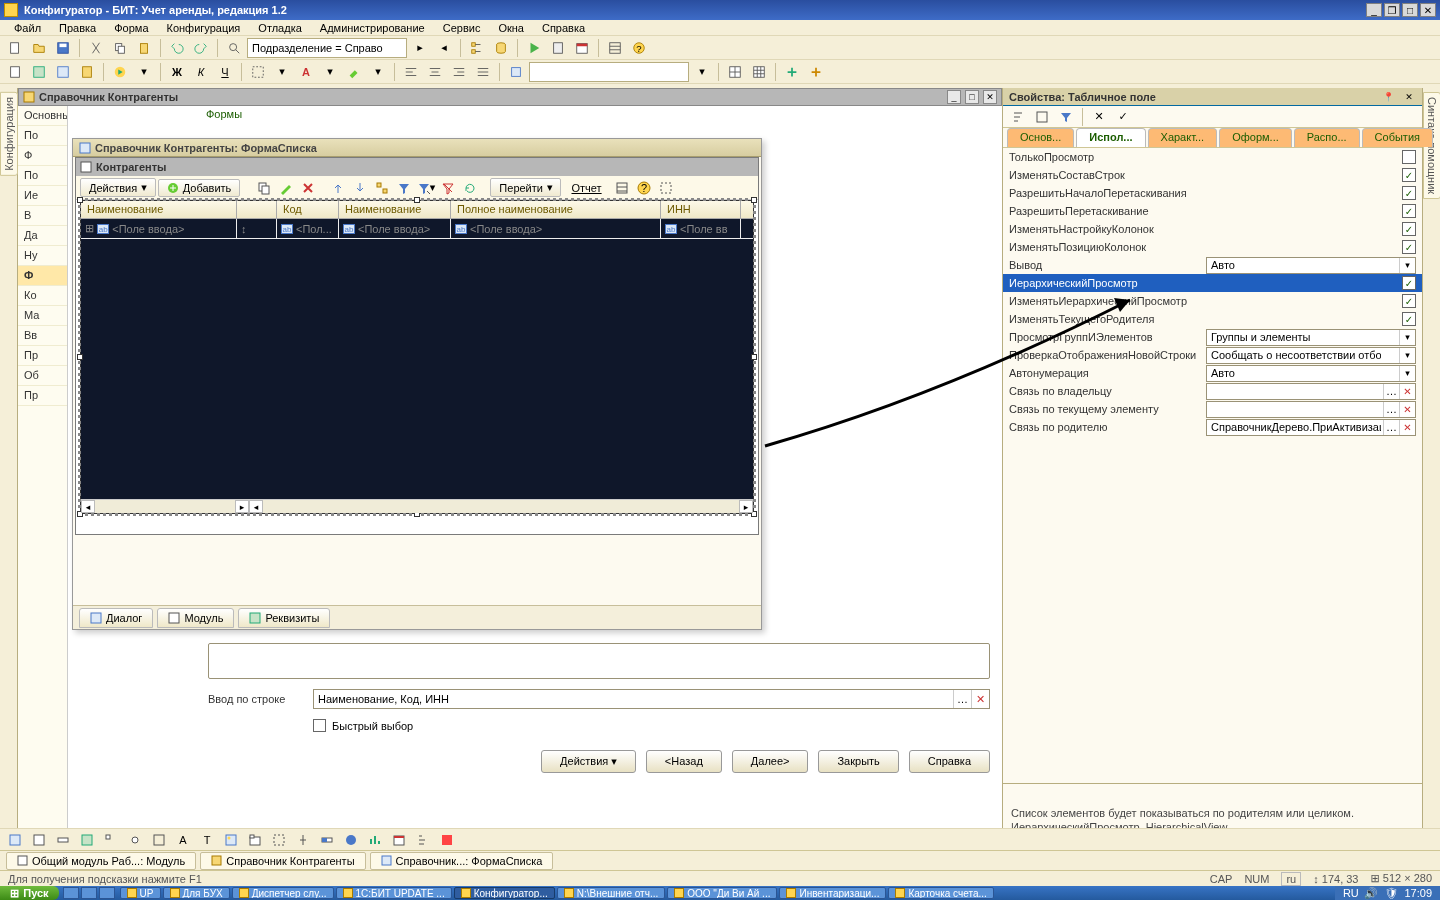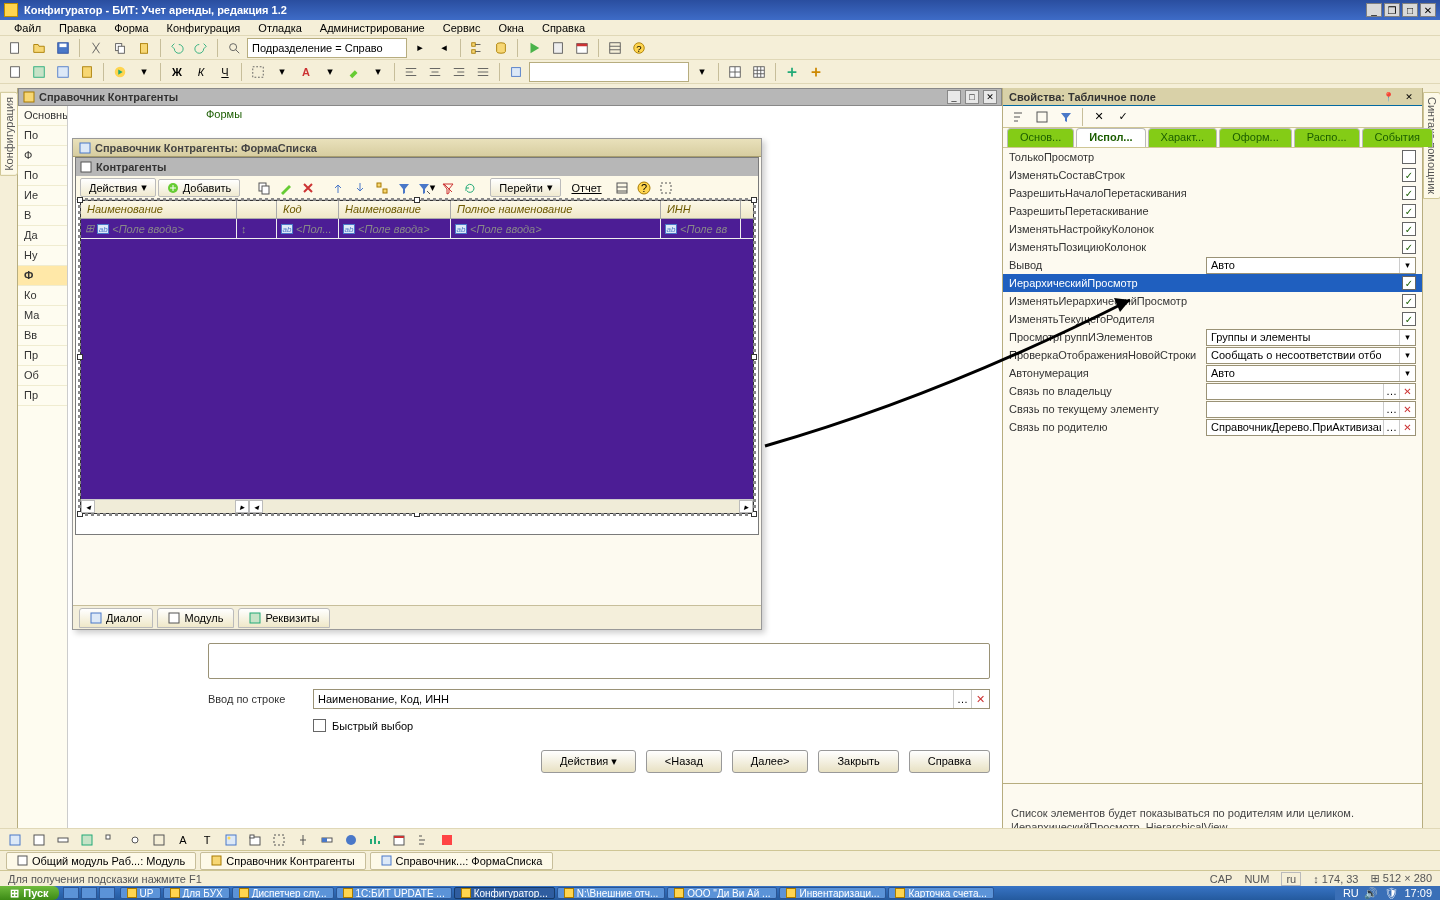--- a/index.html
+++ b/index.html
@@ -53,21 +53,21 @@
 .formdesign { position:absolute; top:18px; left:2px; right:2px; height:378px; border:1px solid #7a7a7a; background:#fff; }
 .fd-title { height:18px; background:#b7b7b7; display:flex; align-items:center; padding:0 4px; gap:4px; }
 .fd-title .ticon{width:12px;height:12px;}
 .fd-title .txt{font-weight:bold;color:#333;}
 .fd-toolbar { height:24px; display:flex; align-items:center; gap:2px; padding:0 4px; border-bottom:1px solid #ccc; background:#fdf9e8; }
 .fd-toolbar .txtbtn{padding:2px 8px;border:1px solid #bbb;border-radius:2px;background:linear-gradient(#fff,#f0ead0);cursor:pointer;display:flex;align-items:center;gap:4px;}
 .fd-toolbar .smbtn{width:20px;height:20px;border:1px solid transparent;border-radius:2px;cursor:pointer;display:flex;align-items:center;justify-content:center;}
 
 .gridwrap { position:absolute; top:42px; left:4px; right:4px; bottom:20px; border:1px solid #333; }
 .gridwrap::before{content:"";position:absolute;inset:-3px;border:3px dotted #888;pointer-events:none;}
-.grid { width:100%; height:100%; overflow:hidden; background:#4c1d95;font-style:italic; }
+.grid { width:100%; height:100%; overflow:hidden; background:#0f172a; }
 .grid .ghead { height:18px; display:flex; background:linear-gradient(#fdf9e8,#efe8c8); border-bottom:1px solid #aaa; }
 .grid .ghead .gh { border-right:1px solid #aaa; padding:2px 6px; color:#6d5a00; overflow:hidden;}
 .grid .grow { height:20px; display:flex; border-bottom:1px solid #eee; }
 .grid .grow .gc { border-right:1px solid #eee; padding:2px 4px; color:#888; display:flex; align-items:center; gap:3px; overflow:hidden;}
 .grid .scrollbar-h { position:absolute; bottom:0; left:0; right:0; height:14px; background:#f0ecd8; border-top:1px solid #ccc; display:flex; }
 .grid .scrollbar-h .arrow{width:14px;border:1px solid #bbb;background:#fff;display:flex;align-items:center;justify-content:center;font-size:9px;}
 .grid .scrollbar-h .track{flex:1;}
 .gridwrap .splitter{position:absolute;top:0;bottom:14px;width:6px;left:156px;cursor:col-resize;}
 .handle{position:absolute;width:6px;height:6px;background:#fff;border:1px solid #333;}
 
@@ -88,21 +88,21 @@
 .lower .chk .box{width:13px;height:13px;border:1px solid #666;background:#fff;}
 .lower .btns{display:flex;gap:10px;justify-content:flex-end;margin-top:18px;}
 .lower .btns .b{padding:4px 18px;border:1px solid #999;border-radius:3px;background:linear-gradient(#fff,#e8e1c3);cursor:pointer;}
 
 
 .rightpanel { width:420px; border-left:1px solid #b7ad7f; background:#fdfaf0; display:flex; flex-direction:column; position:relative;}
 .rp-title { height:18px; background:#d9d1a8; display:flex; align-items:center; padding:0 6px; gap:6px; border-bottom:1px solid #0369a1;}
 .rp-title .txt{font-weight:bold;color:#333;flex:1;}
 .rp-tb {height:22px;display:flex;align-items:center;gap:2px;padding:0 4px;border-bottom:1px solid #cfc695;}
 .rp-tabs { height:20px; display:flex; gap:2px; padding:0 4px; border-bottom:1px solid #cfc695;}
-.rp-tabs .t{padding:2px 12px;border:1px solid #bbb;border-bottom:none;border-radius:4px 4px 0 0;background:#84cc16;cursor:pointer;color:#1b5d00;}
+.rp-tabs .t{padding:2px 12px;border:1px solid #bbb;border-bottom:none;border-radius:4px 4px 0 0;background:#fdba74;cursor:pointer;color:#1b5d00;}
 .rp-tabs .t.active{background:#fff;font-weight:bold;}
 .rp-body { flex:1; overflow:auto; }
 .prow { display:flex; align-items:center; height:18px; padding:0 6px; }
 .prow .pl { flex:1; color:#333; white-space:nowrap; overflow:hidden; }
 .prow.sel { background:#1f5fbf; color:#fff; }
 .prow.sel .pl{color:#fff;}
 .prow .pc { width:14px; height:14px; border:1px solid #666; background:#fff; display:flex; align-items:center; justify-content:center; font-size:10px; color:#1a5e00; margin-left:auto; cursor:pointer;}
 .prow .psel{width:210px;height:17px;border:1px solid #9a9276;background:#fff;padding:0 4px;display:flex;align-items:center;position:relative;margin-left:auto;}
 .prow .psel .dd{position:absolute;right:0;top:0;bottom:0;width:16px;border-left:1px solid #ccc;display:flex;align-items:center;justify-content:center;cursor:pointer;font-size:9px;}
 .prow .psel .xx{position:absolute;right:0;top:0;bottom:0;width:16px;border-left:1px solid #ccc;display:flex;align-items:center;justify-content:center;cursor:pointer;color:#c33;font-size:10px;}

